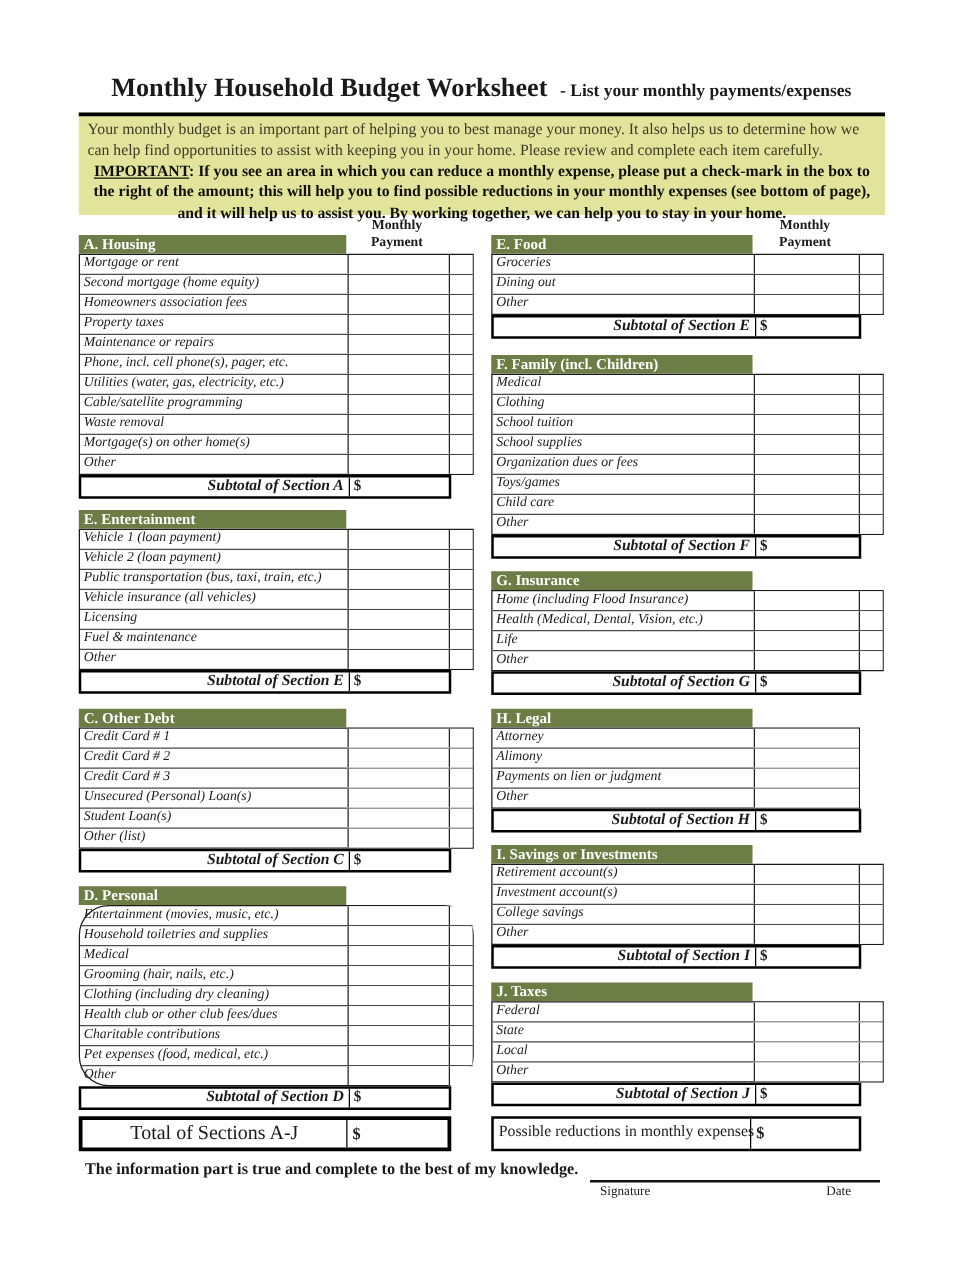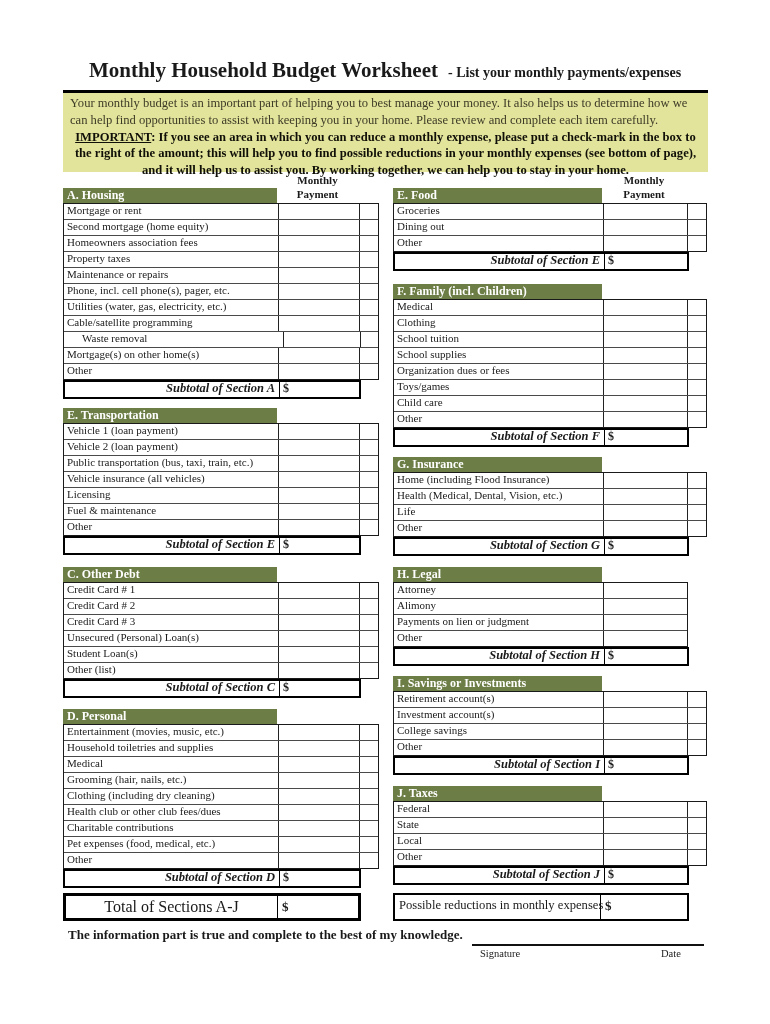--- a/index.html
+++ b/index.html
@@ -23,21 +23,21 @@
   .mp-head{position:absolute;top:174px;text-align:center;font-weight:bold;font-size:11px;line-height:13.5px;}
   .mp-left{left:270px;width:95px;}
   .mp-right{left:598px;width:92px;}
   
   .section{position:absolute;}
   .sec-header{
     height:15px;line-height:15px;box-sizing:border-box;background:var(--green,#6c7d45);
     color:#fff;font-weight:bold;font-size:12px;padding-left:4px;white-space:nowrap;
   }
   .sec-body{border:1.5px solid #1a1a1a;background:#fff;}
-  .frow{display:flex;height:15px;border-bottom:1px solid #4a4a4a;}
+  .frow{display:flex;height:15px;border-bottom:1px solid #4a4a4a;font-style:italic;}
   .frow:last-child{border-bottom:none;}
   .cell{box-sizing:border-box;height:100%;}
   .lab{font-size:11px;line-height:13.5px;padding-left:3px;white-space:nowrap;overflow:hidden;}
   .amt{border-left:1px solid #222;background:#fff;}
   .chk{border-left:1px solid #222;background:#fff;}
   .subtotal{
     display:flex;box-sizing:border-box;height:19px;border:2.5px solid #000;background:#fff;
   }
   .st-label{
     box-sizing:border-box;font-weight:bold;font-style:italic;font-size:12.5px;line-height:13.5px;
@@ -127,42 +127,42 @@
             <div class="cell lab" style="width: 214px;">Utilities (water, gas, electricity, etc.)</div>
             <div class="cell amt" style="width: 81px;"></div>
             <div class="cell chk" style="width: 19px;"></div>
           </div>
           <div class="frow">
             <div class="cell lab" style="width: 214px;">Cable/satellite programming</div>
             <div class="cell amt" style="width: 81px;"></div>
             <div class="cell chk" style="width: 19px;"></div>
           </div>
           <div class="frow">
-            <div class="cell lab" style="width: 214px; margin-left: 15px;">Waste removal</div>
+            <div class="cell lab" style="width: 214px;">Waste removal</div>
             <div class="cell amt" style="width: 81px;"></div>
             <div class="cell chk" style="width: 19px;"></div>
           </div>
           <div class="frow">
             <div class="cell lab" style="width: 214px;">Mortgage(s) on other home(s)</div>
             <div class="cell amt" style="width: 81px;"></div>
             <div class="cell chk" style="width: 19px;"></div>
           </div>
           <div class="frow">
             <div class="cell lab" style="width: 214px;">Other</div>
             <div class="cell amt" style="width: 81px;"></div>
             <div class="cell chk" style="width: 19px;"></div>
           </div>
         </div>
         <div class="subtotal" style="width: 298px;">
           <div class="st-label" style="width: 214px;">Subtotal of Section A</div>
           <div class="st-amt"><span>$</span></div>
         </div>
       </div>
       <div class="section" style="left: 63px; top: 408px;">
-        <div class="sec-header" style="width: 214px;">E. Transportation</div>
+        <div class="sec-header" style="width: 214px;">E. Entertainment</div>
         <div class="sec-body" style="width: 314px;">
           <div class="frow">
             <div class="cell lab" style="width: 214px;">Vehicle 1 (loan payment)</div>
             <div class="cell amt" style="width: 81px;"></div>
             <div class="cell chk" style="width: 19px;"></div>
           </div>
           <div class="frow">
             <div class="cell lab" style="width: 214px;">Vehicle 2 (loan payment)</div>
             <div class="cell amt" style="width: 81px;"></div>
             <div class="cell chk" style="width: 19px;"></div>
@@ -232,21 +232,21 @@
             <div class="cell chk" style="width: 19px;"></div>
           </div>
         </div>
         <div class="subtotal" style="width: 298px;">
           <div class="st-label" style="width: 214px;">Subtotal of Section C</div>
           <div class="st-amt"><span>$</span></div>
         </div>
       </div>
       <div class="section" style="left: 63px; top: 709px;">
         <div class="sec-header" style="width: 214px;">D. Personal</div>
-        <div class="sec-body" style="width: 314px;">
+        <div class="sec-body" style="width: 314px; border-radius: 24px;">
           <div class="frow">
             <div class="cell lab" style="width: 214px;">Entertainment (movies, music, etc.)</div>
             <div class="cell amt" style="width: 81px;"></div>
             <div class="cell chk" style="width: 19px;"></div>
           </div>
           <div class="frow">
             <div class="cell lab" style="width: 214px;">Household toiletries and supplies</div>
             <div class="cell amt" style="width: 81px;"></div>
             <div class="cell chk" style="width: 19px;"></div>
           </div>

